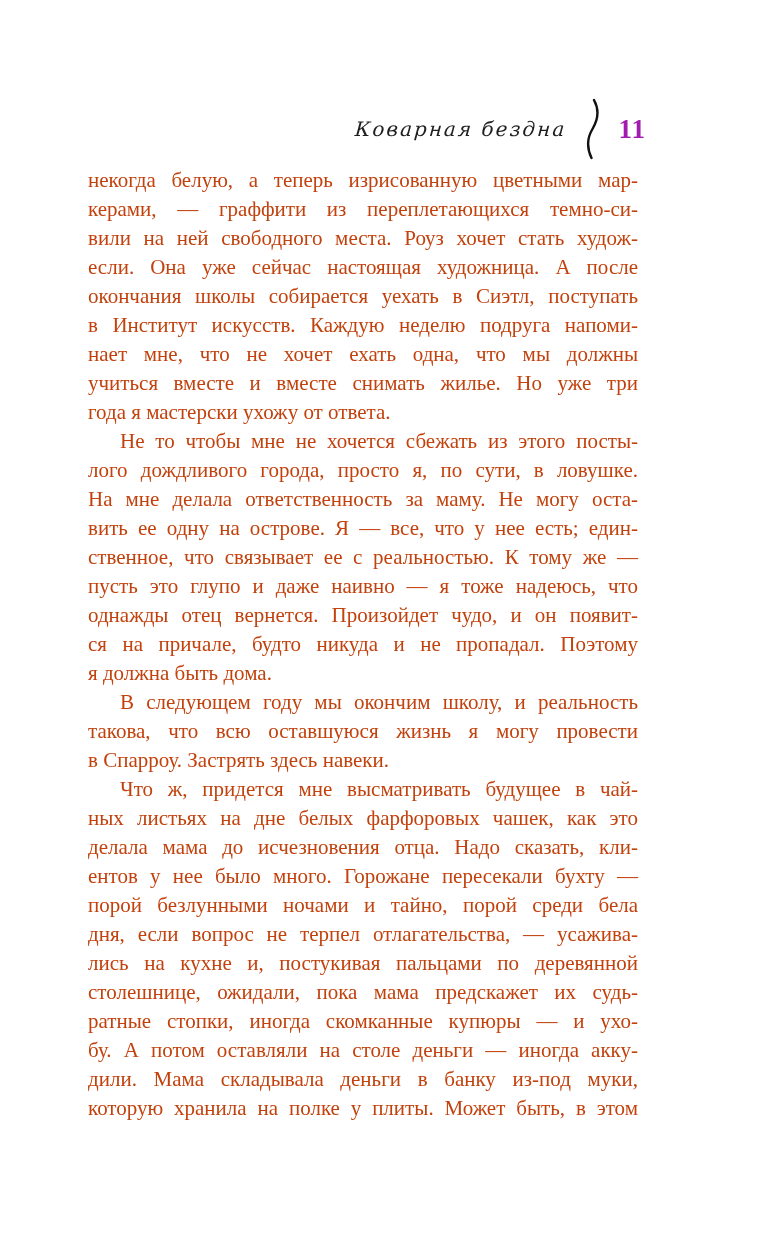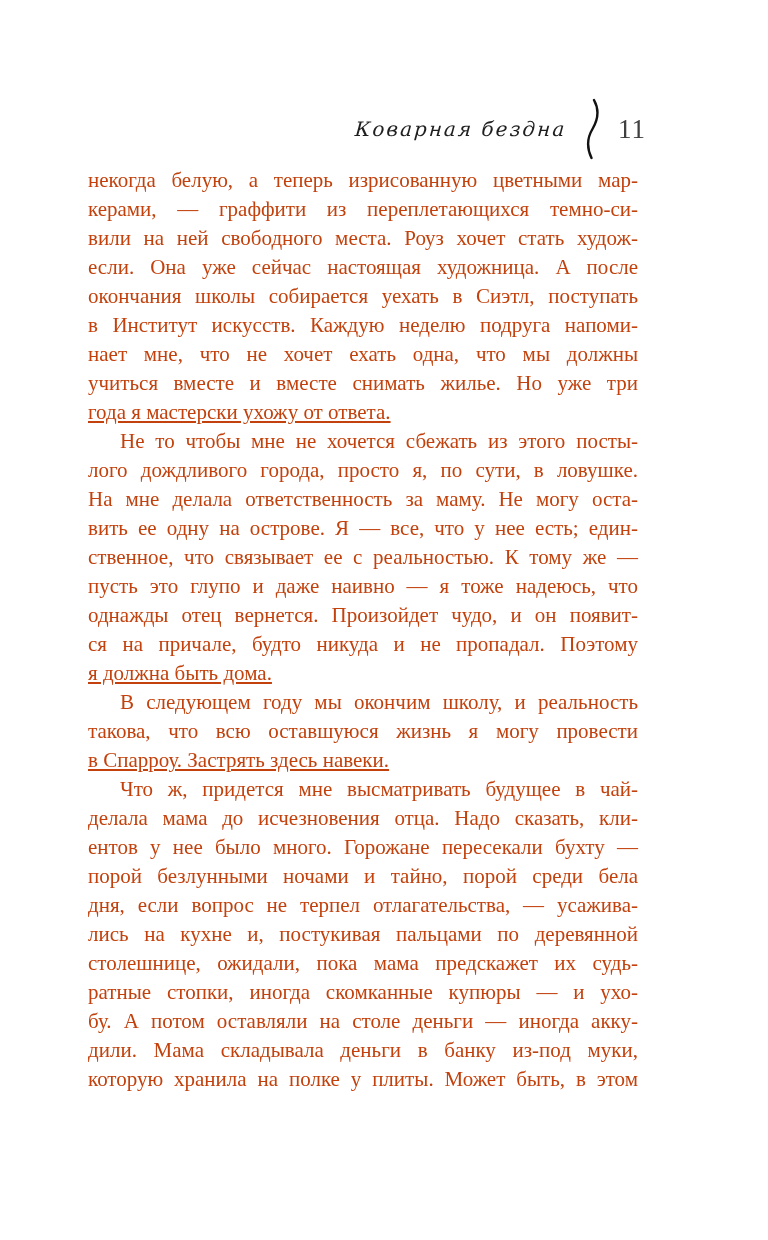--- a/index.html
+++ b/index.html
@@ -32,23 +32,23 @@
     letter-spacing: 2px;
     color: #1f1f1f;
     white-space: nowrap;
     transform: skewX(-4deg);
   }
   .swash {
     display: block;
   }
   .page-num {
     font-family: "Liberation Serif", serif;
-    font-weight: normal;
+    font-weight: bold;
     font-size: 27px;
-    color: #404040;
+    color: #a21caf;
     letter-spacing: 1px;
   }
   
   .text-block {
     position: absolute;
     left: 88px;
     top: 166px;
     width: 550px;
     font-size: 21px;
     line-height: 29px;
@@ -59,21 +59,20 @@
     text-align-last: justify;
     -moz-text-align-last: justify;
     white-space: normal;
   }
   .line.indent {
     text-indent: 32px;
   }
   .line.par-end {
     text-align: left;
     text-align-last: left;
-    text-decoration: underline;
     -moz-text-align-last: left;
   }
 </style>
 </head>
 <body>
 
 <div class="page">
 
   <header class="running-head">
     <span class="head-title">Коварная бездна</span>
@@ -99,20 +98,21 @@
       <div class="line">вить ее одну на острове. Я — все, что у нее есть; един-</div>
       <div class="line">ственное, что связывает ее с реальностью. К тому же —</div>
       <div class="line">пусть это глупо и даже наивно — я тоже надеюсь, что</div>
       <div class="line">однажды отец вернется. Произойдет чудо, и он появит-</div>
       <div class="line">ся на причале, будто никуда и не пропадал. Поэтому</div>
       <div class="line par-end">я должна быть дома.</div>
       <div class="line indent">В следующем году мы окончим школу, и реальность</div>
       <div class="line">такова, что всю оставшуюся жизнь я могу провести</div>
       <div class="line par-end">в Спарроу. Застрять здесь навеки.</div>
       <div class="line indent">Что ж, придется мне высматривать будущее в чай-</div>
+      <div class="line">ных листьях на дне белых фарфоровых чашек, как это</div>
       <div class="line">делала мама до исчезновения отца. Надо сказать, кли-</div>
       <div class="line">ентов у нее было много. Горожане пересекали бухту —</div>
       <div class="line">порой безлунными ночами и тайно, порой среди бела</div>
       <div class="line">дня, если вопрос не терпел отлагательства, — усажива-</div>
       <div class="line">лись на кухне и, постукивая пальцами по деревянной</div>
       <div class="line">столешнице, ожидали, пока мама предскажет их судь-</div>
       <div class="line">ратные стопки, иногда скомканные купюры — и ухо-</div>
       <div class="line">бу. А потом оставляли на столе деньги — иногда акку-</div>
       <div class="line">дили. Мама складывала деньги в банку из-под муки,</div>
       <div class="line">которую хранила на полке у плиты. Может быть, в этом</div>

